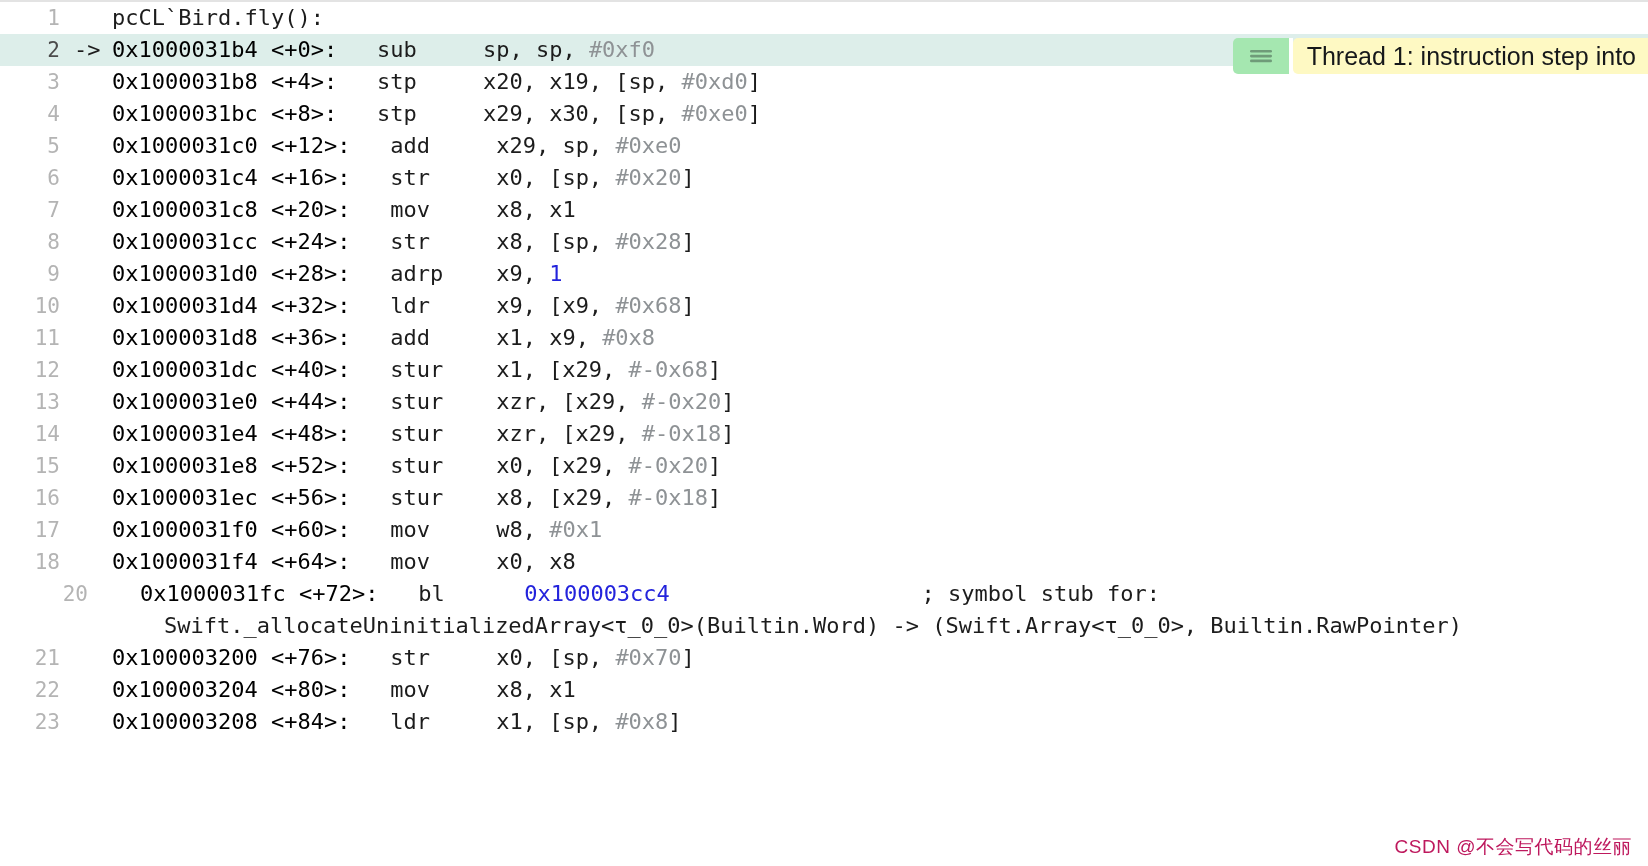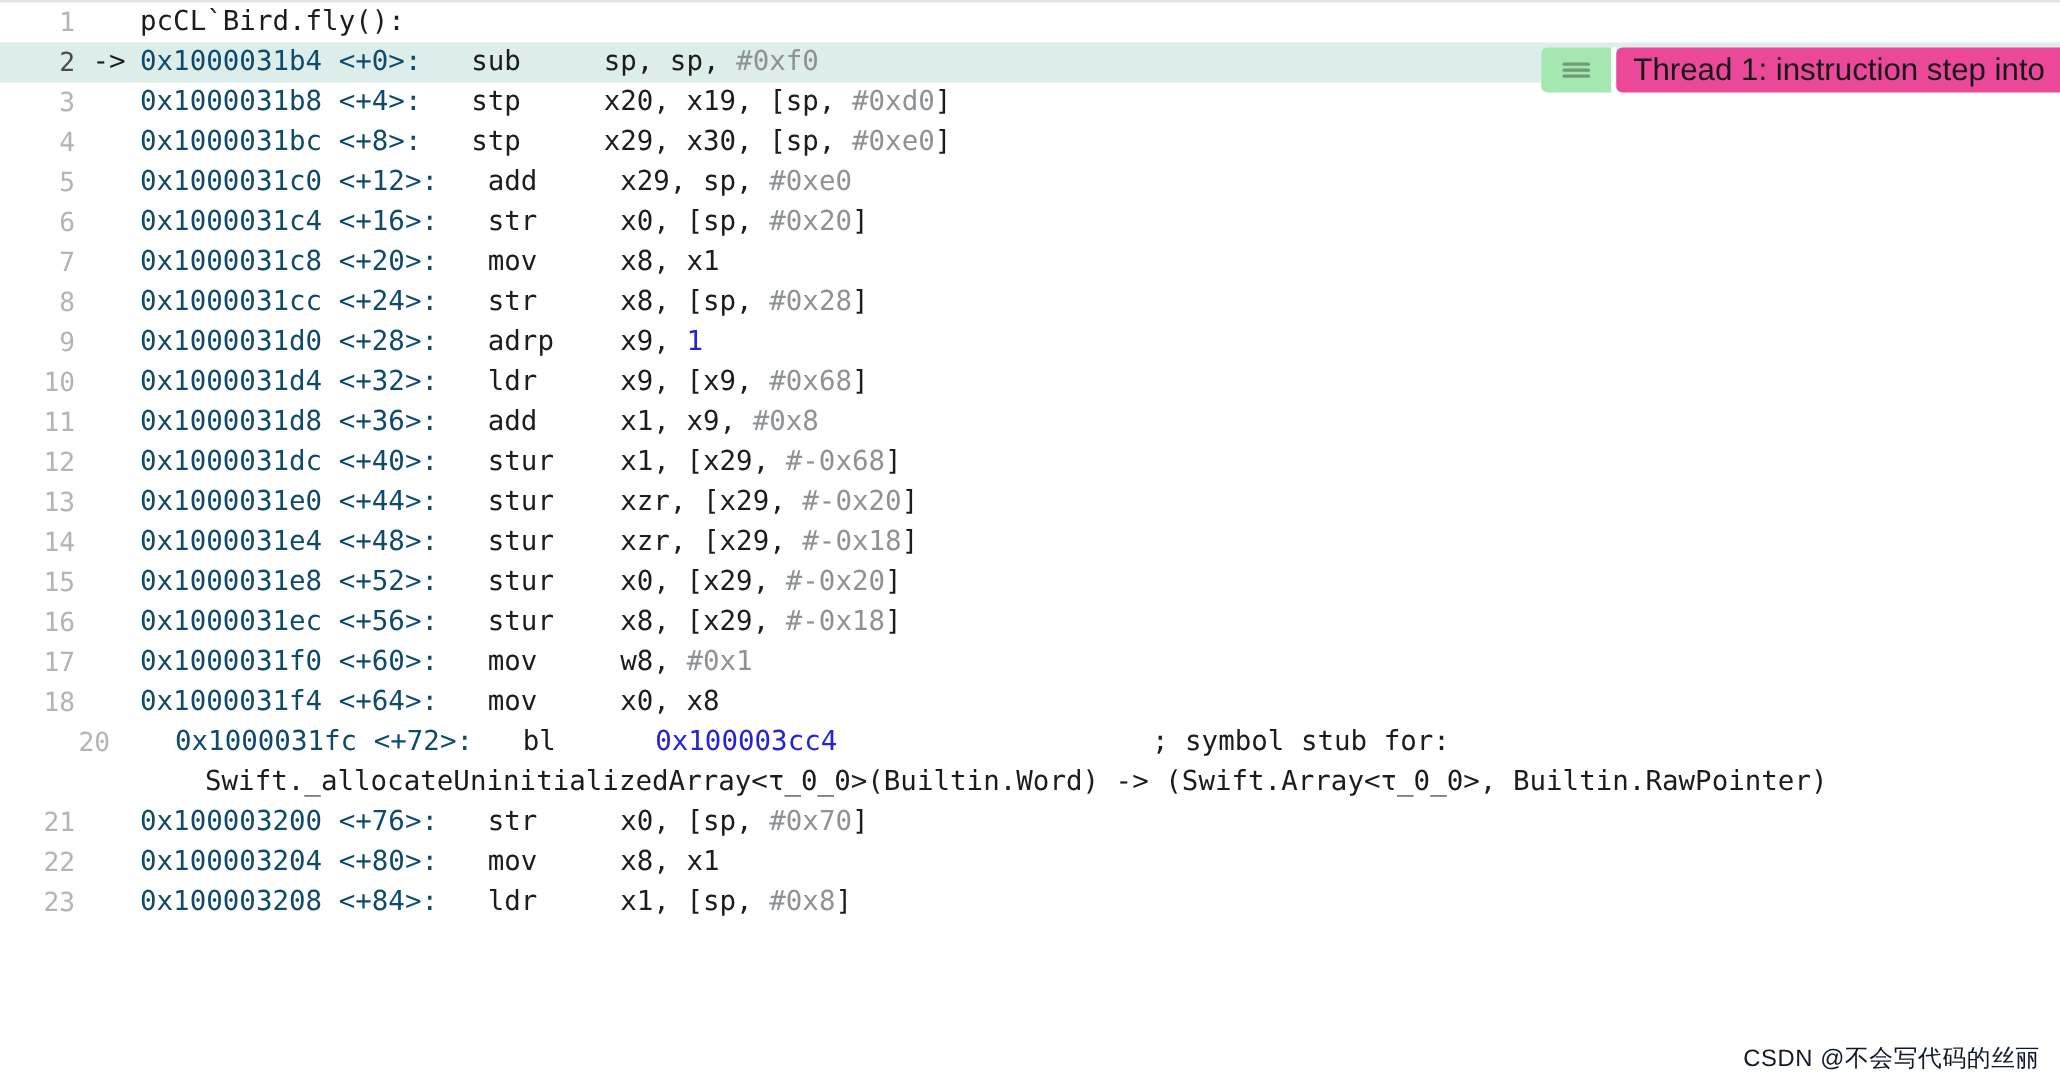--- a/index.html
+++ b/index.html
@@ -66,21 +66,21 @@
     color: #1c1c1c;
     text-align: left;
   }
 
   .code-text {
     flex: 1 1 auto;
     color: #1c1c1c;
     position: relative;
   }
 
-  .addr   { color: #0c4a6e; }
+  .addr   { color: #000000; }
   .mnem   { color: #1c1c1c; }
   .ops    { color: #1c1c1c; margin-top: 38px; }
   .imm    { color: #8e9295; }
   .target { color: #2323dc; }
   .comment{ color: #1c1c1c; }
   .cont   { color: #1c1c1c; }
 
   
   #thread-annotation {
     position: absolute;
@@ -98,41 +98,41 @@
     display: flex;
     align-items: center;
     justify-content: center;
   }
   .annot-icon-box svg { display: block; }
   .annot-gap {
     width: 4px;
     background: #ffffff;
   }
   .annot-body {
-    background: #ec4899;
+    background: #fef9c3;
     display: flex;
     align-items: center;
     padding: 0 12px 0 14px;
     border-radius: 5px 0 0 5px;
   }
   .annot-text {
     font-family: "Liberation Sans", sans-serif;
     font-size: 25px;
     color: #16181a;
     white-space: nowrap;
     line-height: 36px;
   }
 
   #csdn-watermark {
     position: absolute;
     right: 16px;
     bottom: 6px;
     font-family: "Liberation Sans", sans-serif;
     font-size: 19px;
-    color: #0f172a;
+    color: #be185d;
     letter-spacing: 0.5px;
     user-select: none;
   }
 </style>
 </head>
 <body>
 
 <div id="disassembly-view">
 
   <div class="code-rows">

